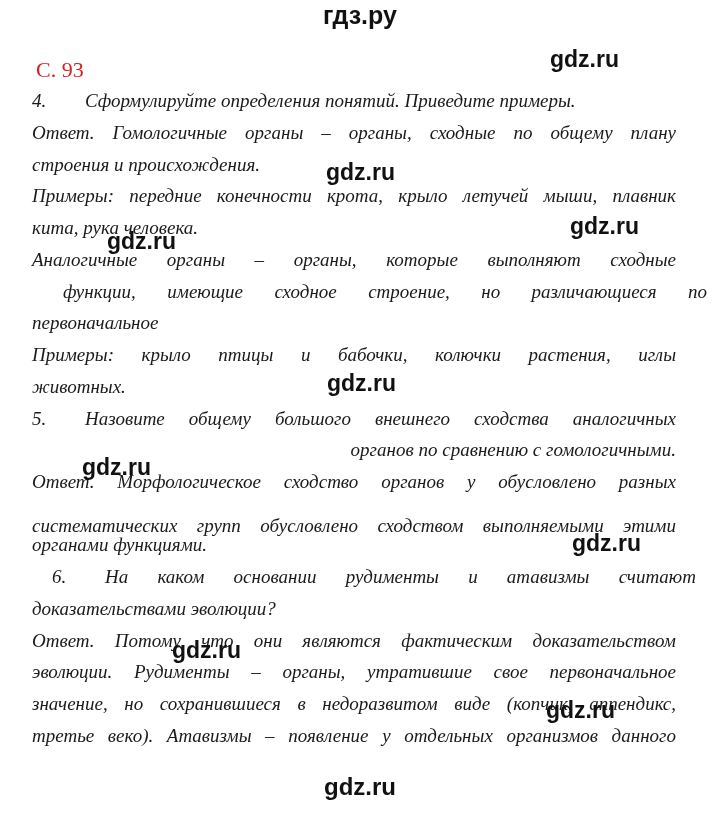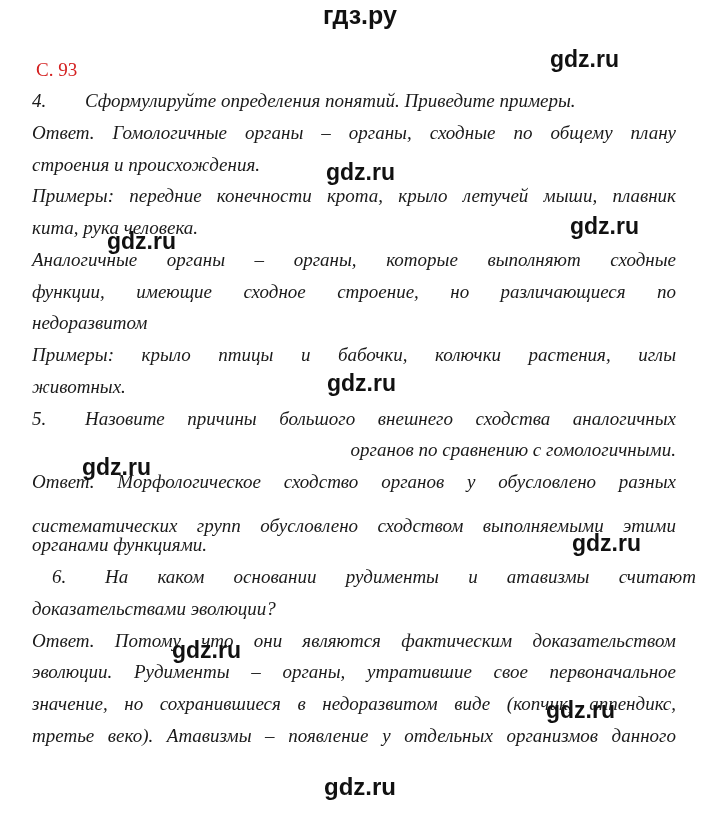--- a/index.html
+++ b/index.html
@@ -47,21 +47,21 @@
       font-size: 23px;
       line-height: 26px;
       color: #111;
       white-space: nowrap;
       z-index: 2;
     }
     .page-ref {
       position: absolute;
       left: 36px;
       top: 58px;
-      font-size: 19px;
+      font-size: 22px;
       line-height: 24px;
       color: #d42020;
     }
     .line {
       position: absolute;
       left: 32px;
       width: 644px;
       font-size: 19px;
       line-height: 26px;
       white-space: nowrap;
@@ -84,27 +84,27 @@
 <div class="page-ref">С. 93</div>
 
 <div class="line" style="top:88px;">
   <span class="num">4.</span><span>Сформулируйте определения понятий. Приведите примеры.</span>
 </div>
 <div class="line justify" style="top:120px;">Ответ. Гомологичные органы – органы, сходные по общему плану</div>
 <div class="line" style="top:152px;">строения и происхождения.</div>
 <div class="line justify" style="top:183px;">Примеры: передние конечности крота, крыло летучей мыши, плавник</div>
 <div class="line" style="top:215px;">кита, рука человека.</div>
 <div class="line justify" style="top:247px;">Аналогичные органы – органы, которые выполняют сходные</div>
-<div class="line justify" style="top:279px;">функции, имеющие сходное строение, но различающиеся по</div>
-<div class="line" style="top:310px;">недоразвитом</div>
+<div class="line justify" style="top:279px;margin-left:31px;">функции, имеющие сходное строение, но различающиеся по</div>
+<div class="line" style="top:310px;">первоначальное</div>
 <div class="line justify" style="top:342px;">Примеры: крыло птицы и бабочки, колючки растения, иглы</div>
 <div class="line" style="top:374px;">животных.</div>
 
 <div class="line justify" style="top:406px;">
-  <span class="num">5.</span><span>Назовите причины большого внешнего сходства аналогичных</span>
+  <span class="num">5.</span><span>Назовите общему большого внешнего сходства аналогичных</span>
 </div>
 <div class="line" style="top:437px;text-align:right;">органов по сравнению с гомологичными.</div>
 <div class="line justify" style="top:469px;">Ответ. Морфологическое сходство органов у обусловлено разных</div>
 <div class="line justify" style="top:501px;margin-top:12px;">систематических групп обусловлено сходством выполняемыми этими</div>
 <div class="line" style="top:532px;">органами функциями.</div>
 
 <div class="line justify" style="top:564px;margin-left:20px;">
   <span class="num">6.</span><span>На каком основании рудименты и атавизмы считают</span>
 </div>
 <div class="line" style="top:596px;">доказательствами эволюции?</div>

